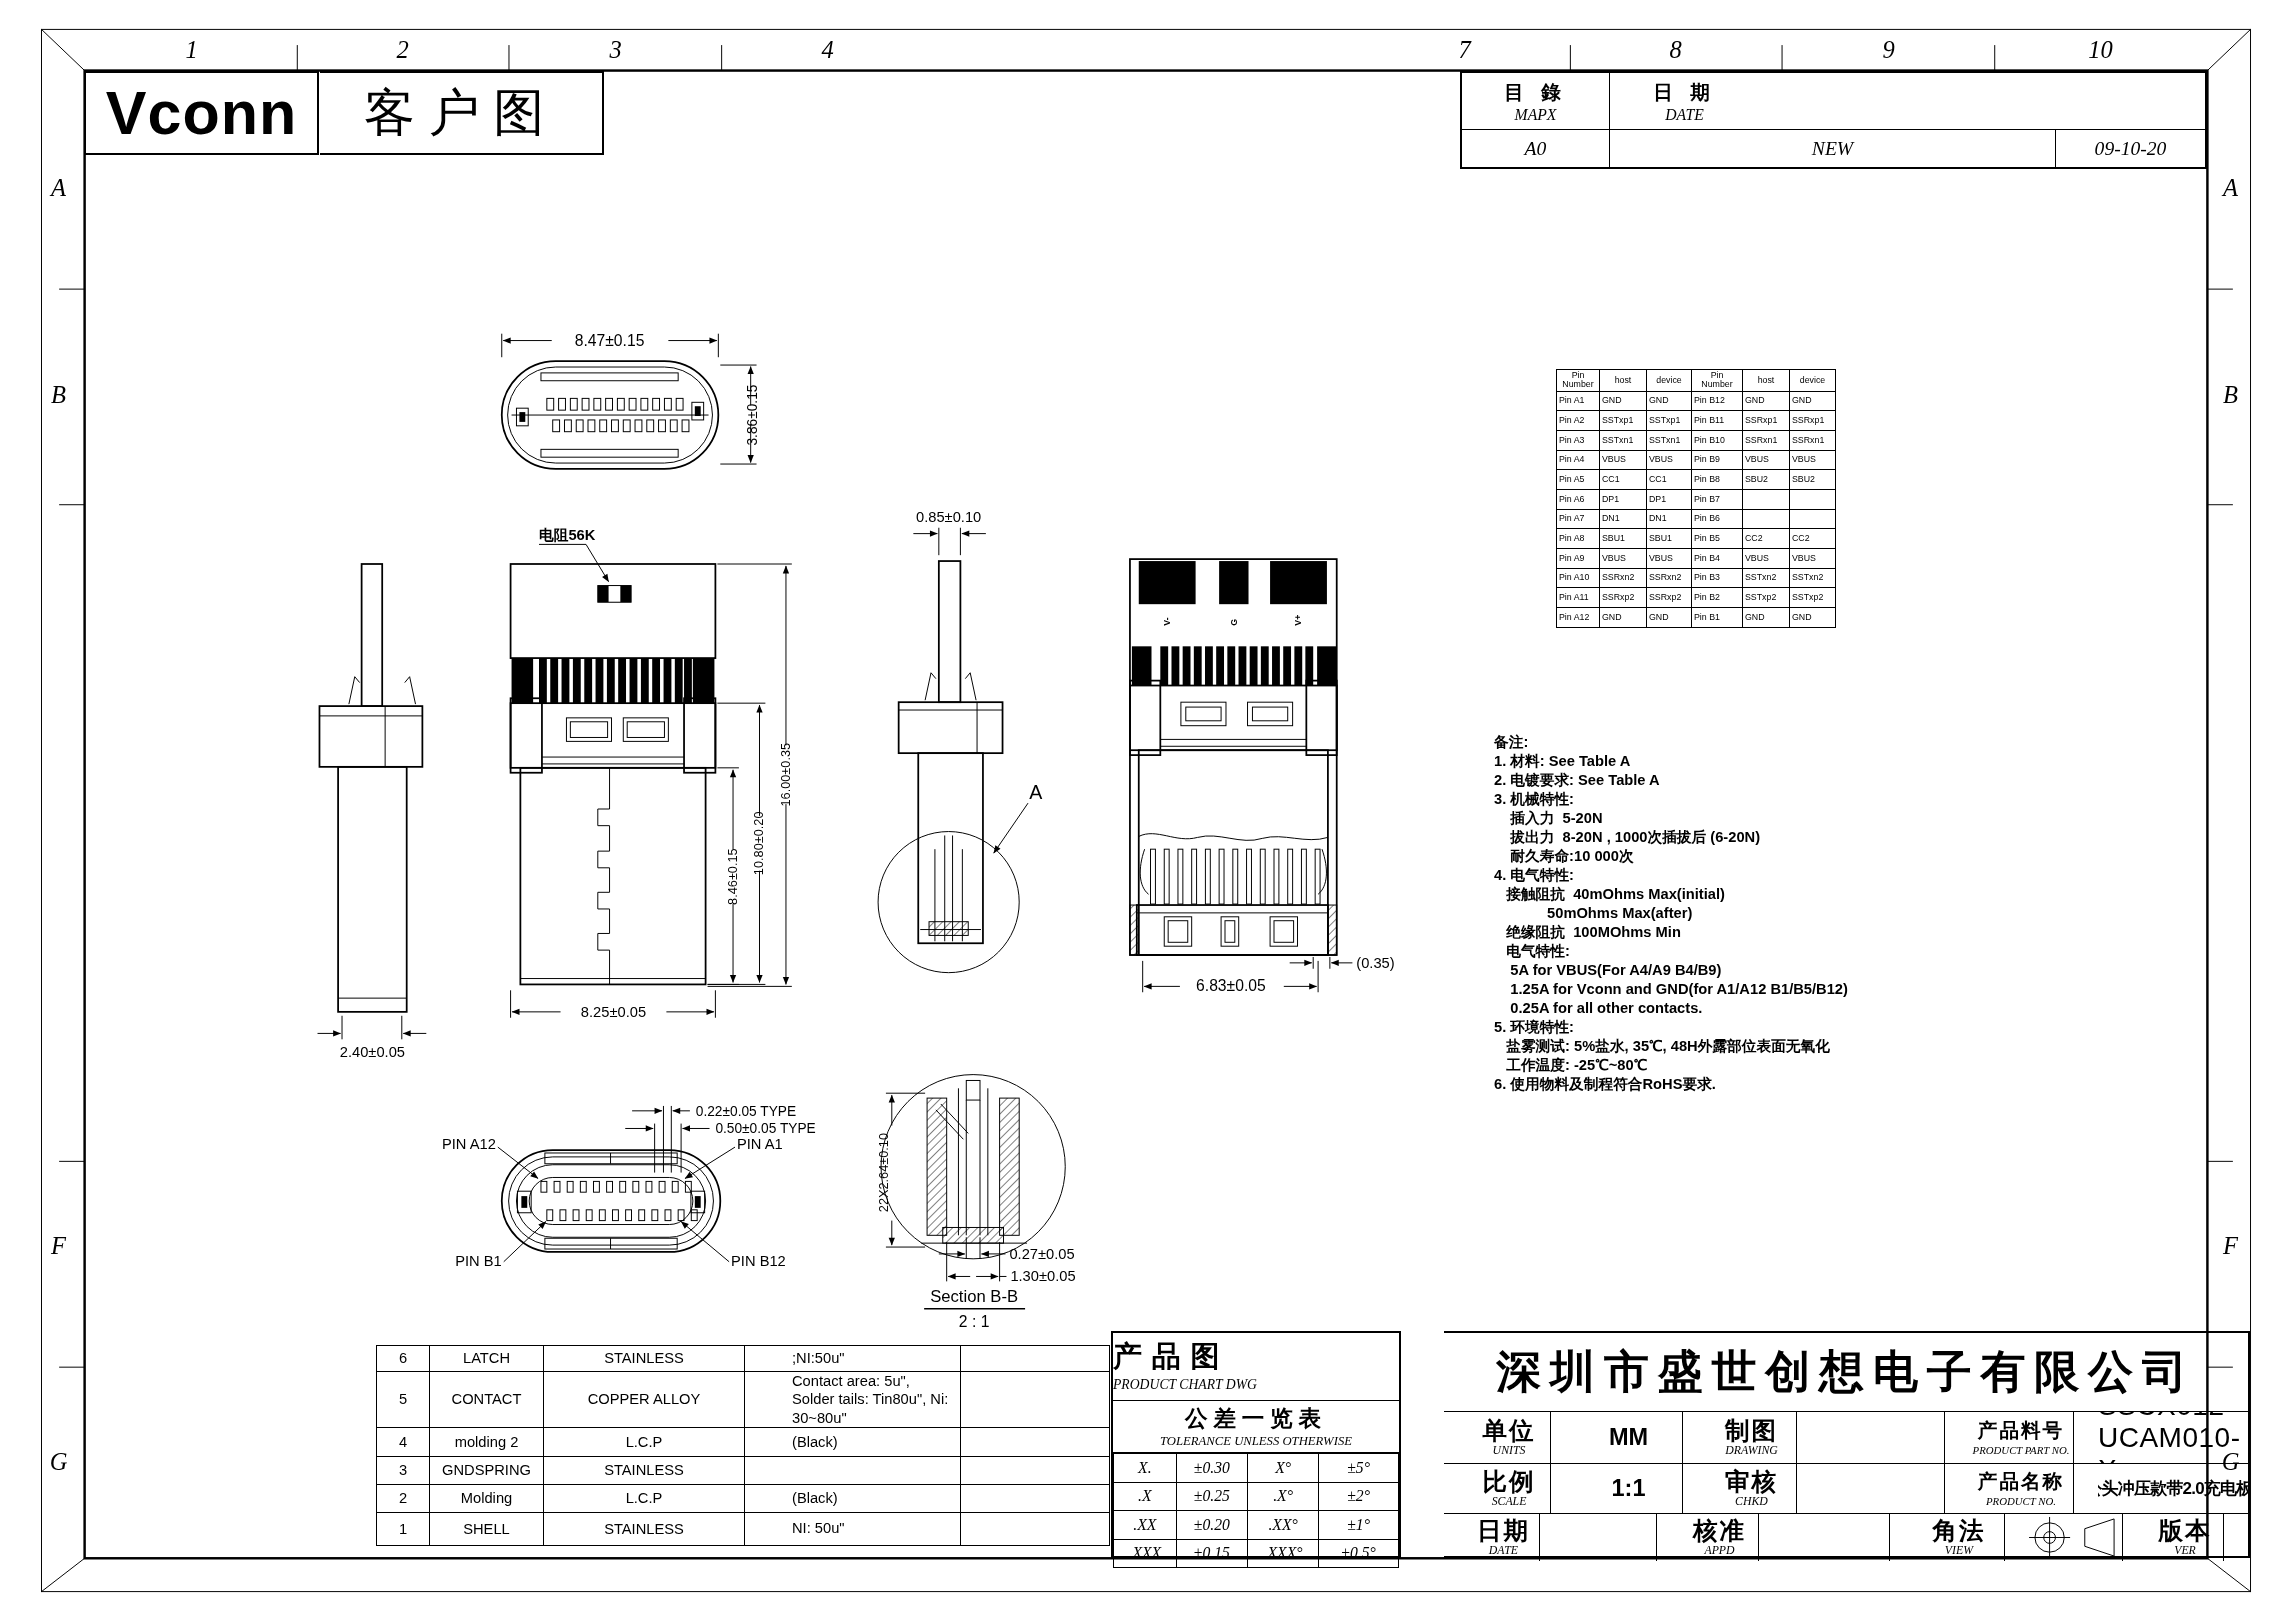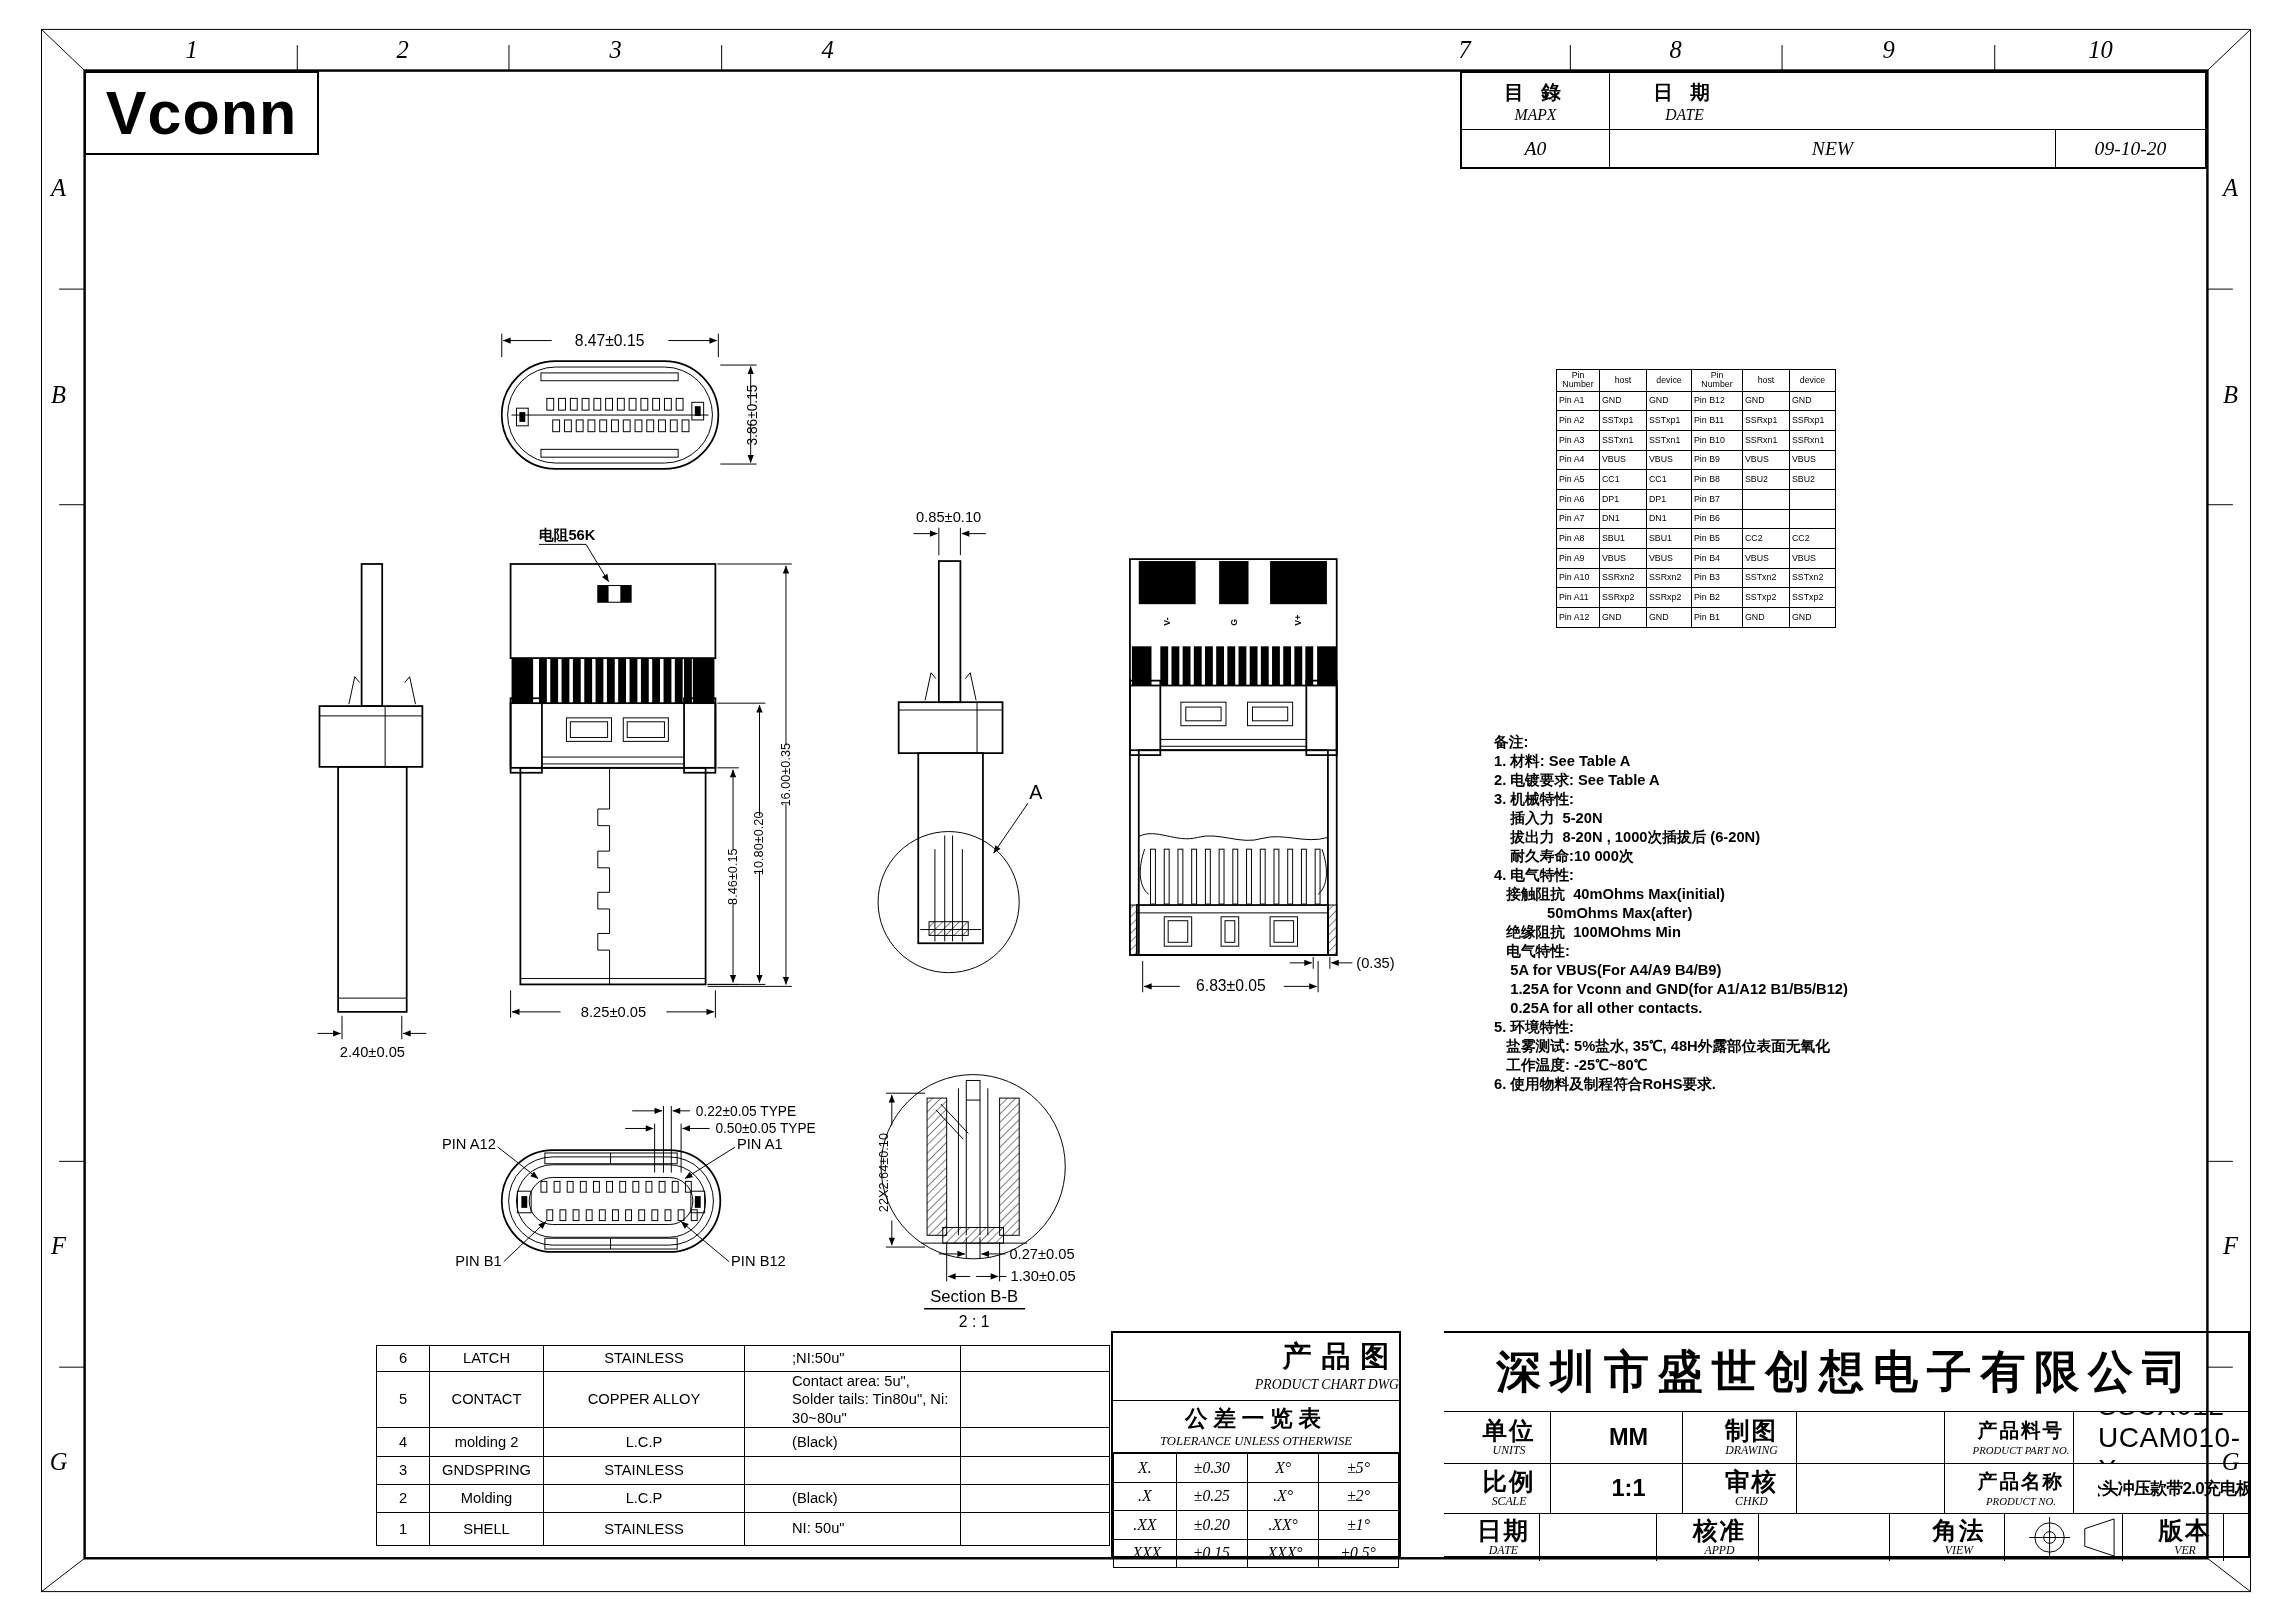--- a/index.html
+++ b/index.html
@@ -41,21 +41,21 @@
   .bom td{border:1.5px solid #000;font-size:14.7px;text-align:center;padding:0 2px;overflow:hidden;}
   .bom td:nth-child(4){text-align:left;padding-left:47px;white-space:pre-line;line-height:18.6px;}
   .bom tr:nth-child(1) td{height:24.5px;}
   .bom tr:nth-child(2) td{height:54px;}
   .bom tr:nth-child(3) td{height:27.4px;}
   .bom tr:nth-child(4) td{height:27.4px;}
   .bom tr:nth-child(5) td{height:26.5px;}
   .bom tr:nth-child(6) td{height:32px;}
   
   .pcb{left:1111px;top:1331px;width:290px;height:227px;border:2px solid #000;}
-  .pcb-title{height:67px;border-bottom:1.5px solid #000;text-align:right;}
+  .pcb-title{height:67px;border-bottom:1.5px solid #000;text-align:left;}
   .pcb-title .cn{font-size:29px;font-weight:bold;letter-spacing:9.8px;padding-top:3.9px;}
   .pcb-title .en{font-family:"Liberation Serif",serif;font-style:italic;font-size:13.7px;}
   .pcb-tol{height:51px;border-bottom:1.5px solid #000;text-align:center;}
   .pcb-tol .cn{font-size:22.5px;font-weight:bold;letter-spacing:5.9px;padding-top:2px;}
   .pcb-tol .en{font-family:"Liberation Serif",serif;font-style:italic;font-size:12.7px;}
   .toltab{border-collapse:collapse;table-layout:fixed;width:100%;}
   .toltab td{border:1px solid #000;font-family:"Liberation Serif",serif;font-style:italic;
              font-size:15.7px;text-align:center;height:25.5px;overflow:hidden;}
   
   .tb{left:1444px;top:1331px;width:806px;height:227px;border:2px solid #000;border-left:none;}
@@ -126,20 +126,21 @@
   <div class="abs zone" style="left:43px;top:173px;width:31px">A</div>
   <div class="abs zone" style="left:43px;top:380px;width:31px">B</div>
   <div class="abs zone" style="left:43px;top:1231px;width:31px">F</div>
   <div class="abs zone" style="left:43px;top:1447px;width:31px">G</div>
   <div class="abs zone" style="left:2215px;top:173px;width:31px">A</div>
   <div class="abs zone" style="left:2215px;top:380px;width:31px">B</div>
   <div class="abs zone" style="left:2215px;top:1231px;width:31px">F</div>
   <div class="abs zone" style="left:2215px;top:1447px;width:31px">G</div>
 
   <div class="abs rohs-box">Vconn</div>
+  <div class="abs cust-box">客户图</div>
 
   <div class="abs rev">
     <div class="rev-row hdr">
       <div class="rev-c1 rev-cell">
         <span class="rev-cn">目 錄</span>
         <span class="rev-en">MAPX</span>
       </div>
       <div class="rev-c3 rev-cell">
         <span class="rev-cn">日 期</span>
         <span class="rev-en">DATE</span>

